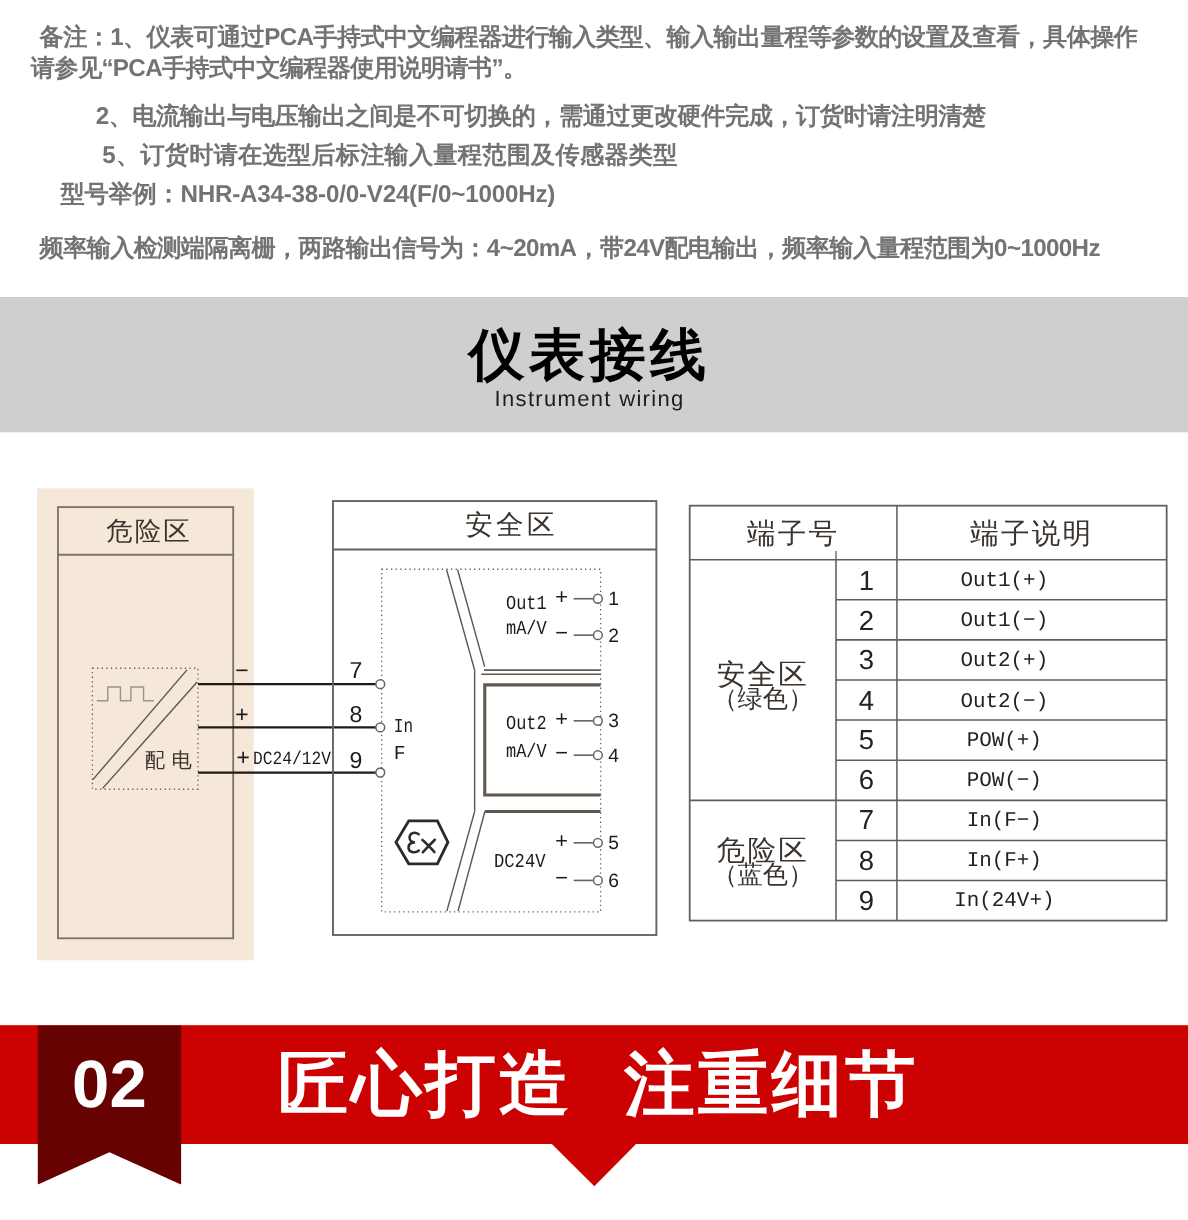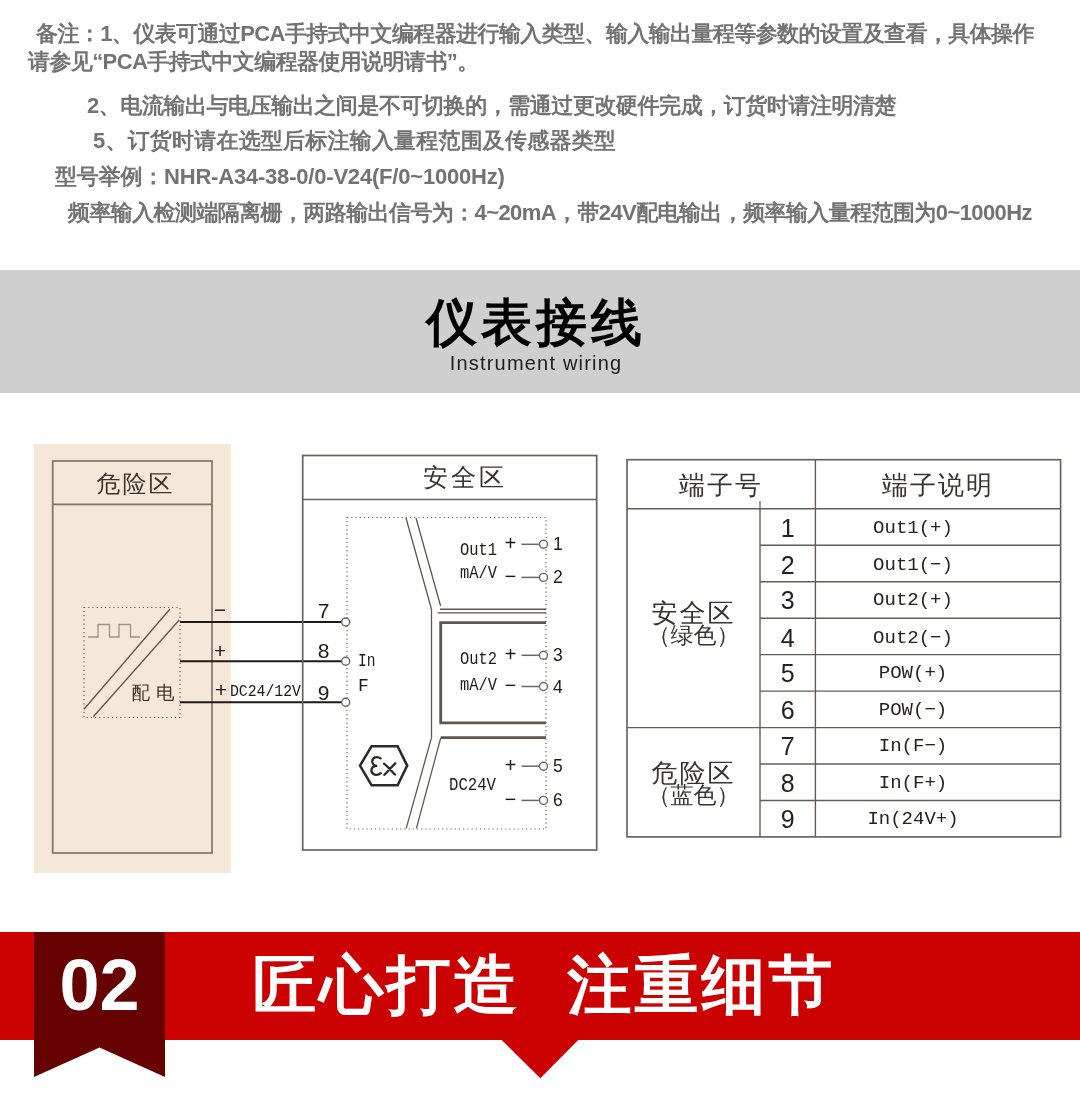--- a/index.html
+++ b/index.html
@@ -15,21 +15,21 @@
   <div class="note" style="left:36px;top:19px;letter-spacing:-0.6px;">备注：1、仪表可通过PCA手持式中文编程器进行输入类型、输入输出量程等参数的设置及查看，具体操作</div>
 
   <div class="note" style="left:28px;top:47px;letter-spacing:-0.6px;">请参见“PCA手持式中文编程器使用说明请书”。</div>
 
   <div class="note" style="left:87px;top:91px;letter-spacing:-0.45px;">2、电流输出与电压输出之间是不可切换的，需通过更改硬件完成，订货时请注明清楚</div>
 
   <div class="note" style="left:93px;top:126px;letter-spacing:0.2px;">5、订货时请在选型后标注输入量程范围及传感器类型</div>
 
   <div class="note" style="left:35px;top:162px;letter-spacing:-0.2px;margin-left:20px;">型号举例：NHR-A34-38-0/0-V24(F/0~1000Hz)</div>
 
-  <div class="note" style="left:36px;top:198px;letter-spacing:-0.6px;margin-left:32px;">频率输入检测端隔离栅，两路输出信号为：4~20mA，带24V配电输出，频率输入量程范围为0~1000Hz</div>
+  <div class="note" style="left:36px;top:211px;letter-spacing:-0.6px;">频率输入检测端隔离栅，两路输出信号为：4~20mA，带24V配电输出，频率输入量程范围为0~1000Hz</div>
 </div>
 
 <div style="position:absolute;left:0;top:270px;width:1080px;height:123px;background:#d0cfd0;"></div>
 
 <div style="position:absolute;left:-4px;top:296px;width:1080px;text-align:center;font-size:51px;letter-spacing:4px;font-weight:700;color:#000;line-height:54px;">仪表接线</div>
 
 <div style="position:absolute;left:-4px;top:353px;width:1080px;text-align:center;font-size:20px;letter-spacing:1.2px;color:#1d1d1d;line-height:21px;">Instrument wiring</div>
 
 <svg style="position:absolute;left:0;top:440px;" width="1080" height="450" viewBox="0 440 1080 450" xmlns="http://www.w3.org/2000/svg">
   <g fill="none" stroke-linecap="butt">
@@ -228,15 +228,15 @@
 
 <div style="position:absolute;left:0;top:932px;width:1080px;height:107.5px;background:#cb0201;"></div>
 
 <svg style="position:absolute;left:490px;top:1039px;" width="100" height="42" viewBox="0 0 100 42" xmlns="http://www.w3.org/2000/svg">
   <polygon points="10.7,0 89.2,0 50.3,39.3" fill="#cb0201"></polygon>
 </svg>
 
 <div style="position:absolute;left:34px;top:932px;width:131px;height:145px;background:#660202;
             clip-path:polygon(0 0,100% 0,100% 100%,50% 79.7%,0 100%);"></div>
 
-<div style="position:absolute;left:34px;top:936px;width:131px;text-align:center;font-size:72px;line-height:98px;font-weight:700;color:#fff;">02</div>
+<div style="position:absolute;left:34px;top:936px;width:131px;text-align:center;font-size:61px;line-height:98px;font-weight:700;color:#fff;">02</div>
 
 <div style="position:absolute;left:4px;top:953px;width:1080px;text-align:center;font-size:64px;letter-spacing:3px;line-height:64px;font-weight:700;color:#fff;white-space:nowrap;">匠心打造<span style="display:inline-block;width:47px;"></span>注重细节</div>
 
 </body></html>

